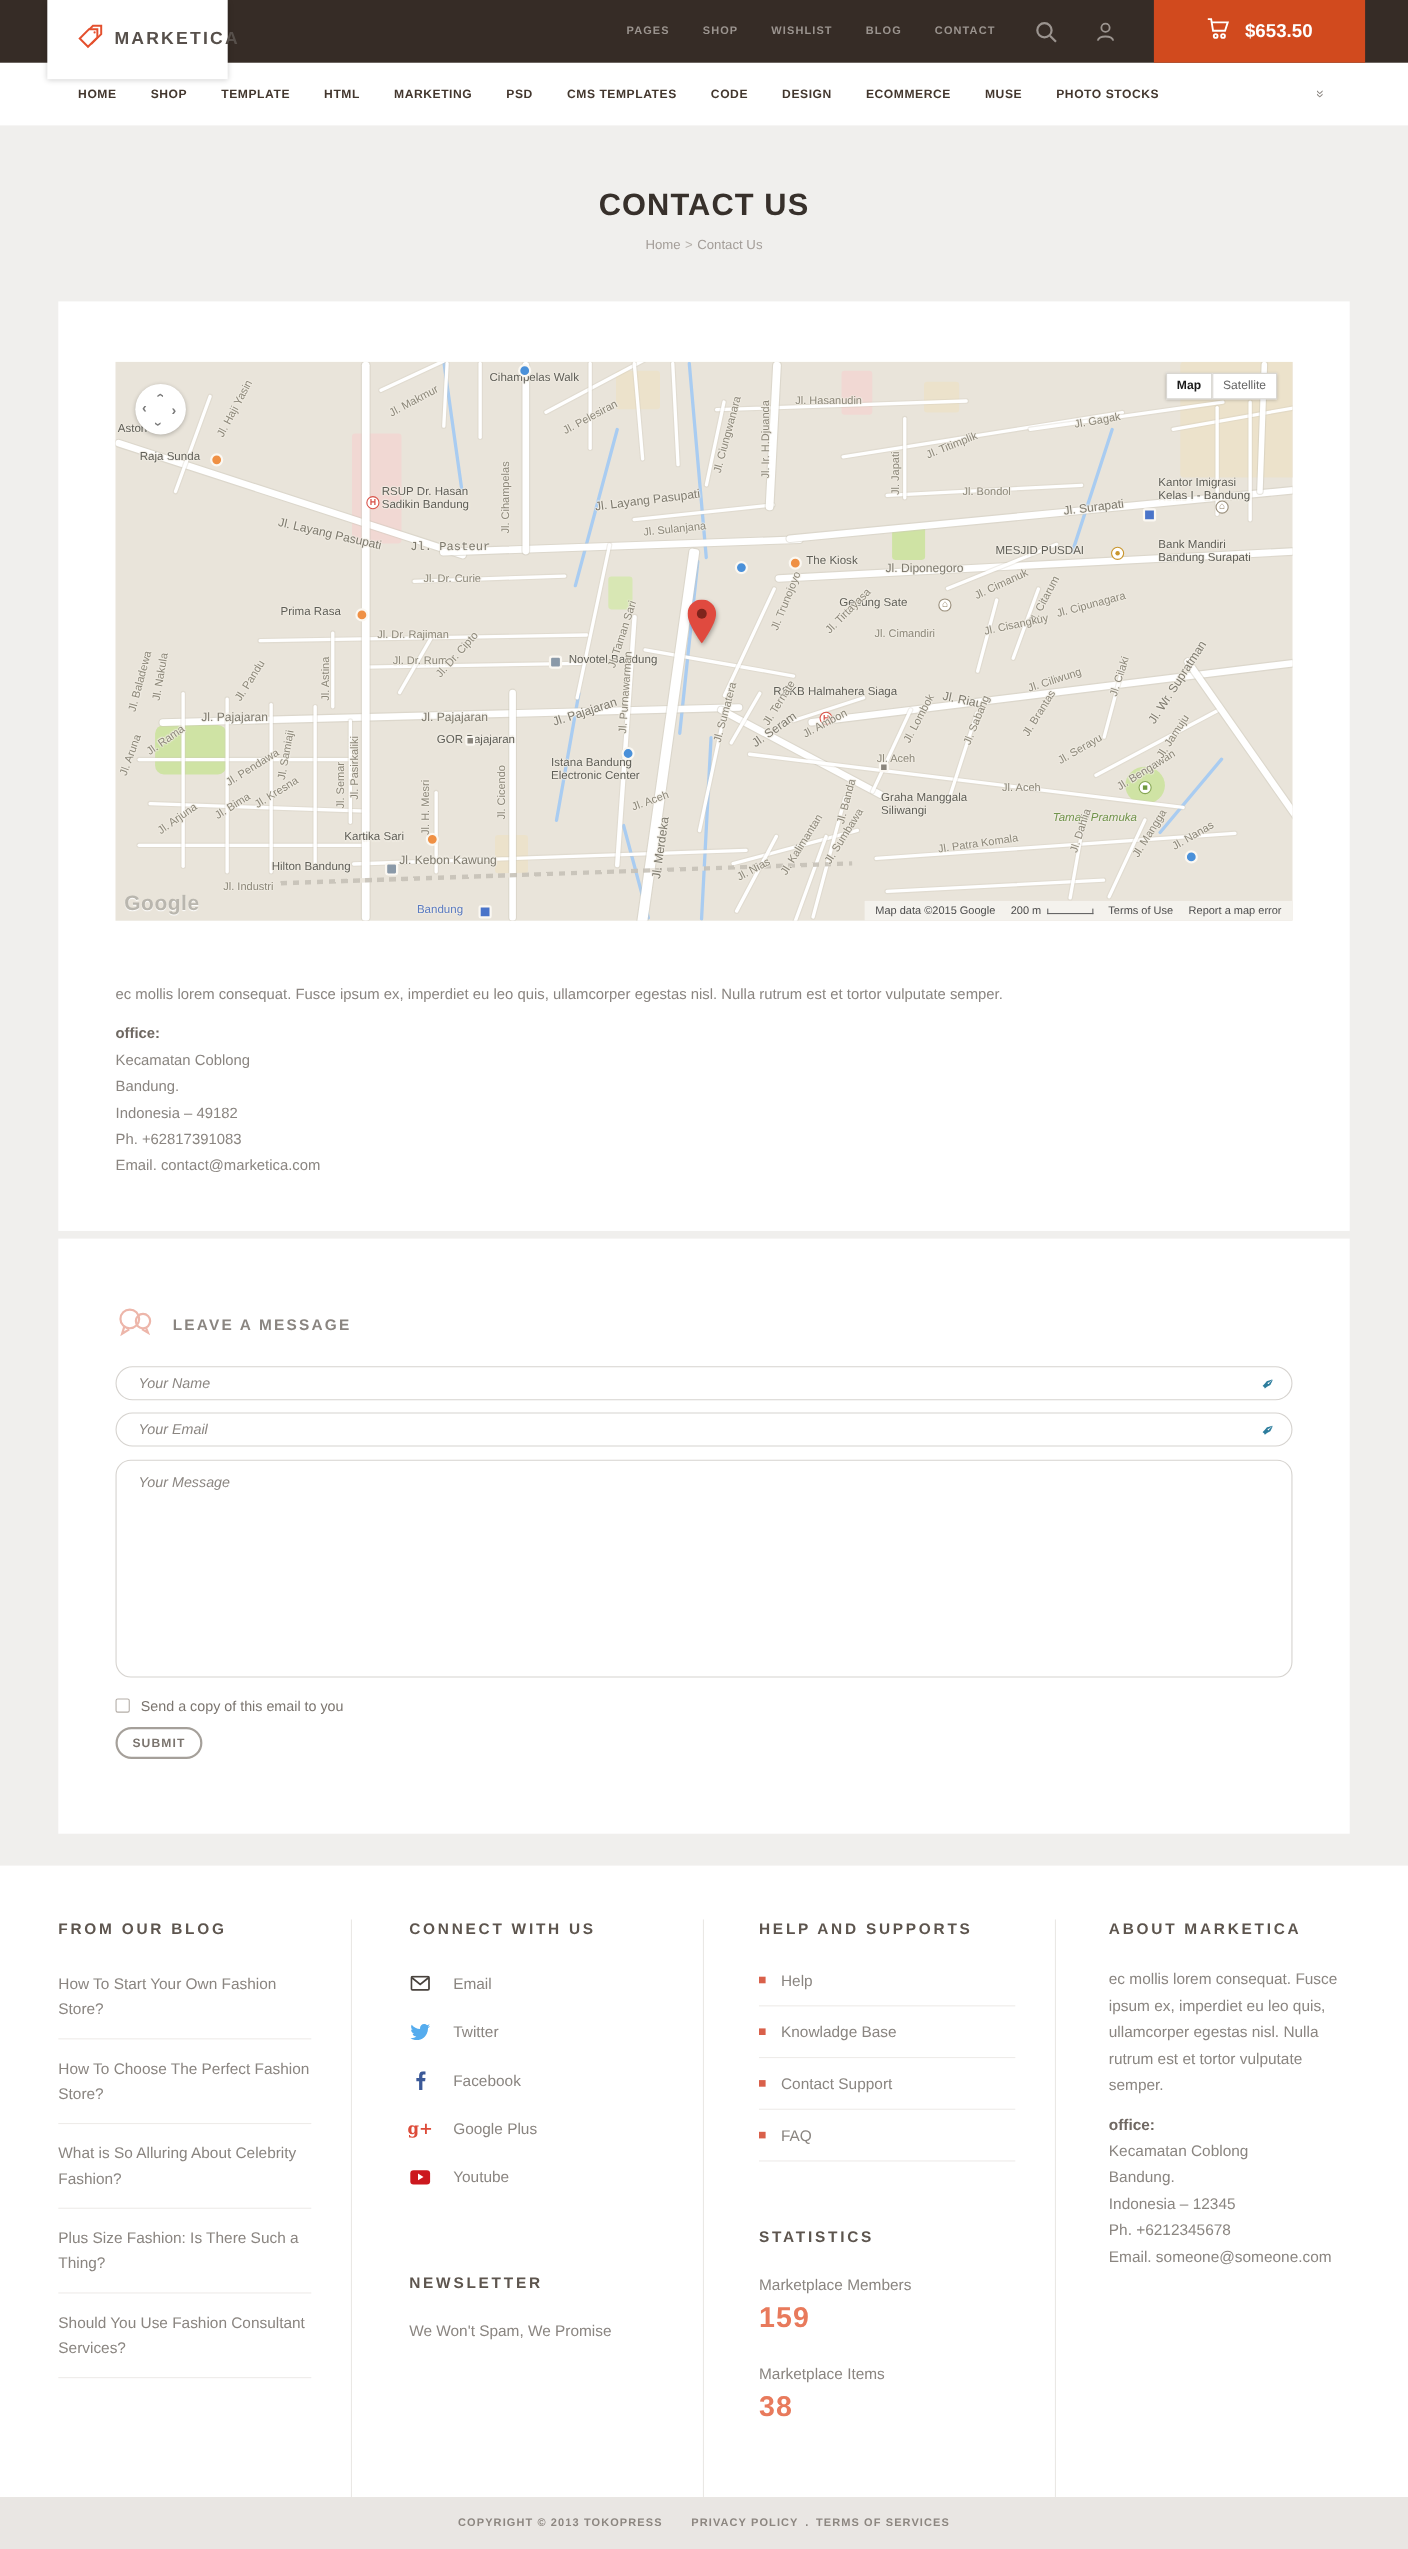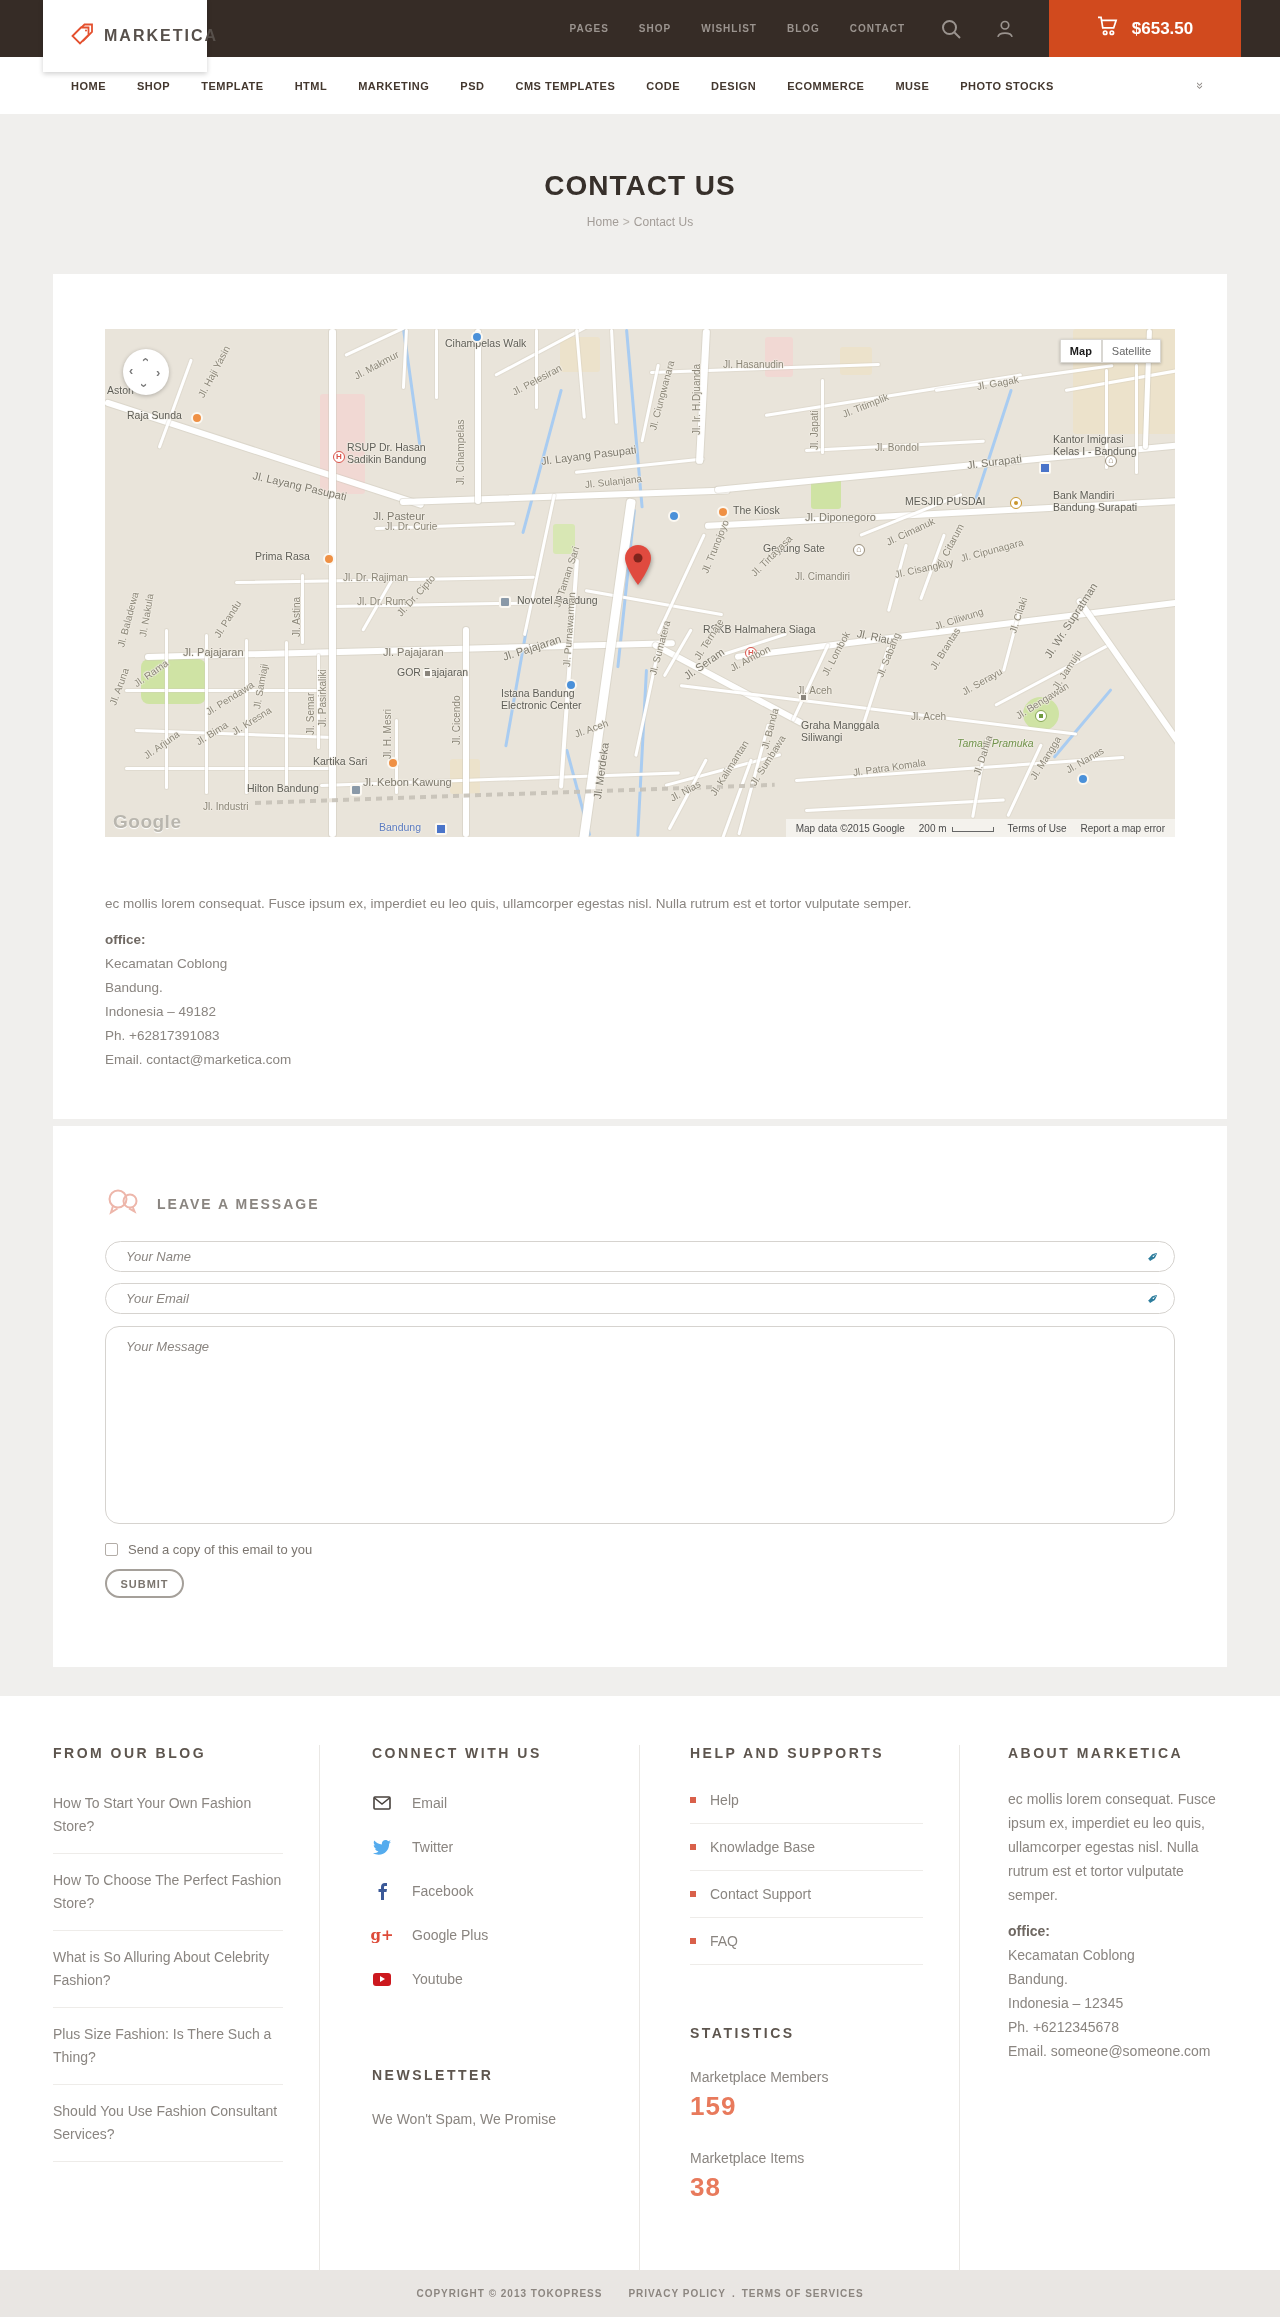--- a/index.html
+++ b/index.html
@@ -305,21 +305,21 @@
         <span class="mlabel poi" style="left: 2px; top: 55px;">Aston</span>
         <span class="mlabel poi" style="left: 22px; top: 80px;">Raja Sunda</span>
         <span class="mlabel" style="left: 96px; top: 62px; transform: rotate(-62deg);">Jl. Haji Yasin</span>
         <span class="mlabel" style="left: 250px; top: 42px; transform: rotate(-28deg);">Jl. Makmur</span>
         <span class="mlabel" style="left: 408px; top: 58px; transform: rotate(-28deg);">Jl. Pelesiran</span>
         <span class="mlabel" style="left: 356px; top: 150px; transform: rotate(-90deg);">Jl. Cihampelas</span>
         <span class="mlabel" style="left: 548px; top: 95px; transform: rotate(-75deg);">Jl. Ciungwanara</span>
         <span class="mlabel poi" style="left: 242px; top: 112px;">RSUP Dr. Hasan
 Sadikin Bandung</span>
         <span class="mlabel big" style="left: 148px; top: 140px; transform: rotate(13deg);">Jl. Layang Pasupati</span>
-        <span class="mlabel big" style="left: 268px; top: 181px;">Jl. Pasteur</span>
+        <span class="mlabel big" style="left: 268px; top: 163px; font-family: Liberation Mono, monospace;">Jl. Pasteur</span>
         <span class="mlabel" style="left: 280px; top: 192px;">Jl. Dr. Curie</span>
         <span class="mlabel poi" style="left: 150px; top: 221px;">Prima Rasa</span>
         <span class="mlabel big" style="left: 436px; top: 126px; transform: rotate(-7deg);">Jl. Layang Pasupati</span>
         <span class="mlabel" style="left: 480px; top: 150px; transform: rotate(-6deg);">Jl. Sulanjana</span>
         <span class="mlabel" style="left: 452px; top: 272px; transform: rotate(-72deg);">Jl. Taman Sari</span>
         <span class="mlabel" style="left: 592px; top: 100px; transform: rotate(-90deg);">Jl. Ir. H.Djuanda</span>
         <span class="mlabel" style="left: 618px; top: 30px;">Jl. Hasanudin</span>
         <span class="mlabel" style="left: 710px; top: 115px; transform: rotate(-90deg);">Jl. Japati</span>
         <span class="mlabel" style="left: 738px; top: 80px; transform: rotate(-22deg);">Jl. Titimplik</span>
         <span class="mlabel" style="left: 872px; top: 52px; transform: rotate(-10deg);">Jl. Gagak</span>

